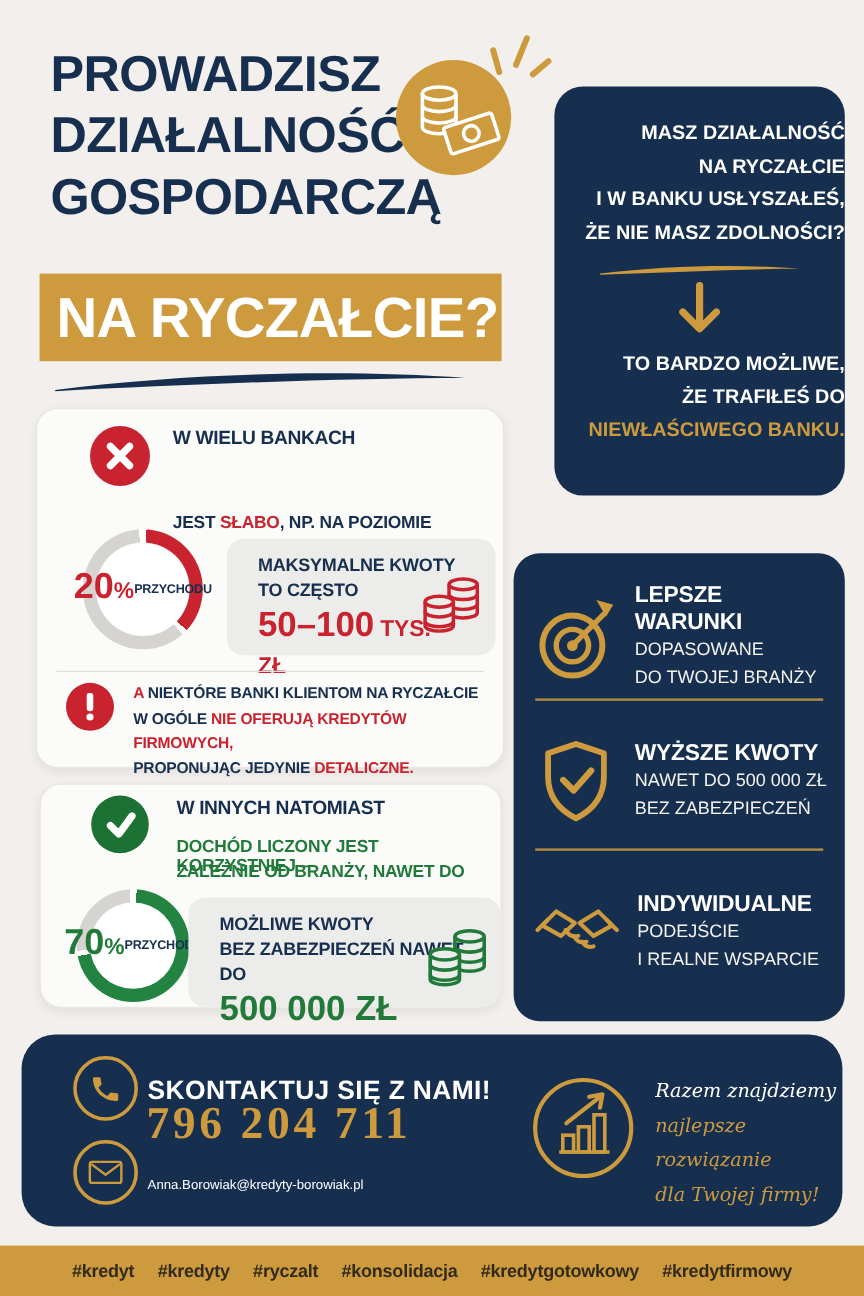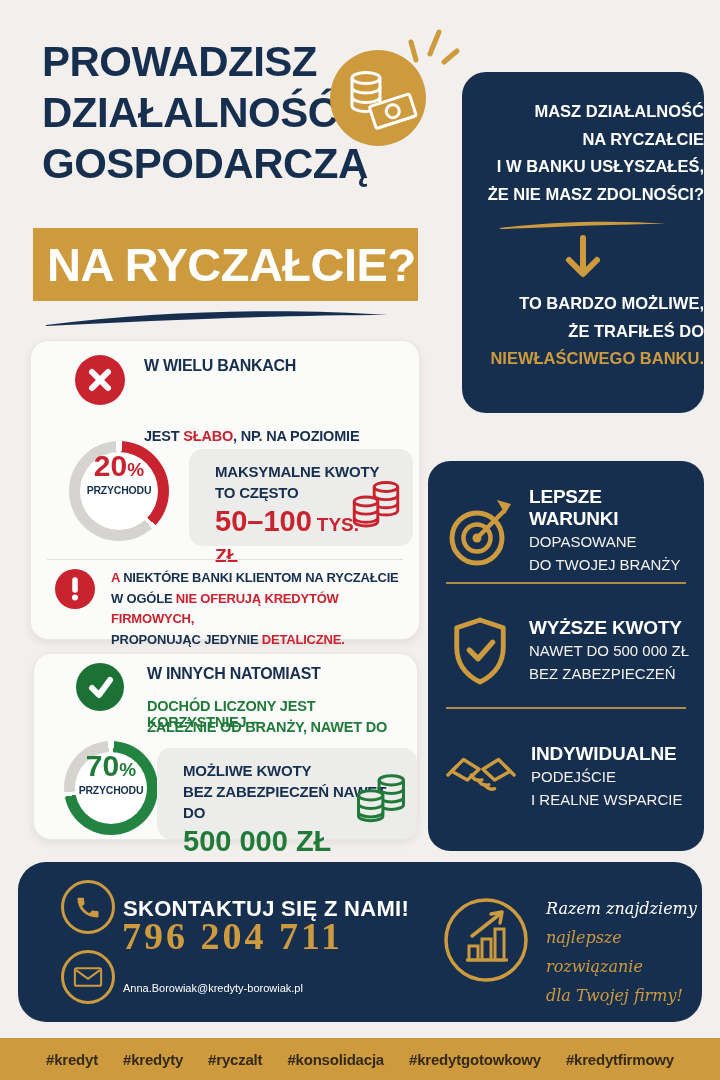--- a/index.html
+++ b/index.html
@@ -43,21 +43,21 @@
 
   .card-title{position:absolute;left:113px;font-size:16px;font-weight:bold;color:var(--navy);letter-spacing:-0.3px;}
   .cn-title{top:16px;} .cp-title{top:11px;}
   .sub-line{position:absolute;left:113px;font-size:14.5px;font-weight:bold;letter-spacing:-0.2px;color:var(--navy);}
   .cn-sub1{top:50px;} .cn-sub2{top:87px;}
   .cp-sub1{top:44px;color:var(--green);} .cp-sub2{top:65px;color:var(--green);}
   .t-red{color:var(--red);} .t-navy{color:var(--navy);}
 
   .donut{position:absolute;border-radius:50%;}
   .donut .hole{position:absolute;inset:11px;background:#fff;border-radius:50%;
-    display:flex;flex-direction:column;align-items:center;justify-content:flex-start;}
+    display:flex;align-items:center;justify-content:center;}
   .donut1{left:38px;top:100px;width:100px;height:100px;}
   .donut2{left:30px;top:87px;width:94px;height:94px;}
   .donut-value{font-size:30px;font-weight:bold;line-height:28px;}
   .donut1 .donut-value{color:var(--red);} .donut2 .donut-value{color:var(--green);}
   .donut-unit{font-size:19px;}
   .donut-label{font-size:10.5px;font-weight:bold;color:var(--navy);letter-spacing:-0.2px;}
 
   .info-box{position:absolute;background:var(--box);border-radius:14px;padding:12px 26px;}
   .box1{left:158px;top:108px;width:224px;height:97px;}
   .box2{left:123px;top:94px;width:260px;height:91px;}
@@ -94,21 +94,21 @@
   .c-number{position:absolute;left:104px;top:52px;font-size:38px;font-weight:bold;
     color:var(--gold);letter-spacing:3px;font-family:Liberation Serif, serif;}
   .c-email{position:absolute;left:105px;top:120px;font-size:11px;color:#fff;}
   .chart-badge{position:absolute;left:424px;top:34px;width:88px;height:88px;color:var(--gold);}
   .tagline{position:absolute;left:528px;top:32px;width:168px;
     font-family:"DejaVu Serif",serif;font-style:italic;font-size:16px;line-height:29px;}
   .tg-1{color:#fff;} .tg-2,.tg-3{color:var(--gold);}
 
   
   .footer{position:absolute;left:0;top:1038px;width:720px;height:42px;background:var(--gold);
-    display:flex;align-items:center;justify-content:space-between;padding:0 46px;}
+    display:flex;align-items:center;justify-content:space-between;padding:0 60px;}
   .hashtag{font-size:15px;font-weight:bold;color:var(--hashtag);letter-spacing:-0.2px;}
 </style>
 </head>
 <body>
 
 <div class="page">
 
   <div class="header-title">
     <div>PROWADZISZ</div>
     <div>DZIAŁALNOŚĆ</div>

